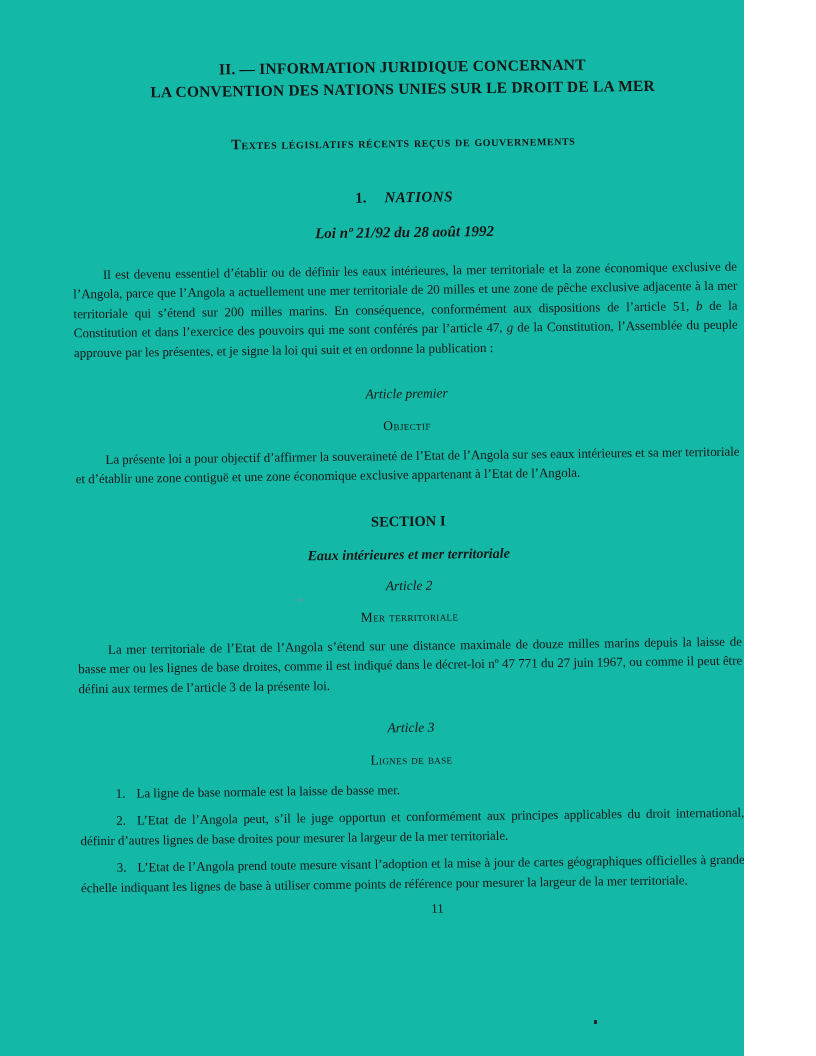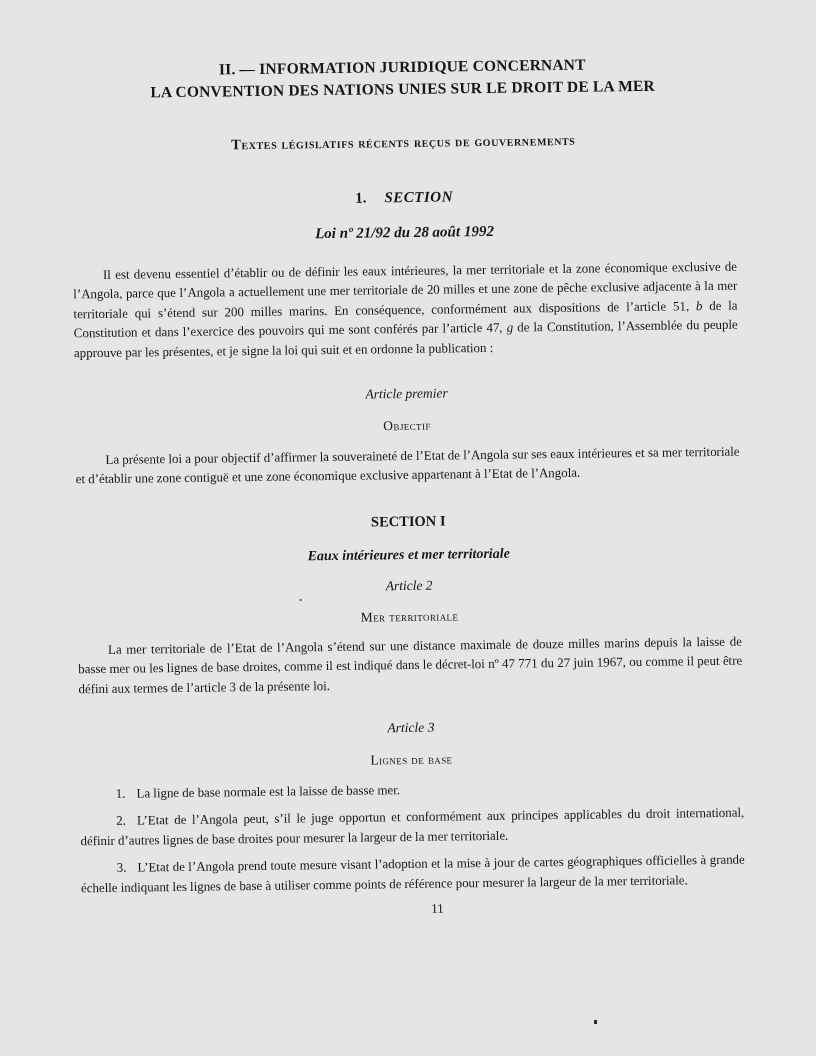--- a/index.html
+++ b/index.html
@@ -2,23 +2,23 @@
 <html><head>
 <meta charset="utf-8">
 <style>
   html, body {
     margin: 0;
     padding: 0;
     background: #ffffff;
   }
   .page {
     position: relative;
-    width: 816px;
+    width: 744px;
     height: 1056px;
-    background: #e5e5e5;
+    background: #14b8a6;
     overflow: hidden;
     font-family: "Liberation Serif", "DejaVu Serif", serif;
     color: #161616;
   }
   .tilt {
     position: absolute;
     left: 0;
     top: 0;
     width: 816px;
     transform: rotate(-0.75deg);
@@ -133,21 +133,21 @@
 
 <div class="page">
   <div class="tilt">
     <div class="content">
 
       <div class="title-line">II. — INFORMATION JURIDIQUE CONCERNANT</div>
       <div class="title-line">LA CONVENTION DES NATIONS UNIES SUR LE DROIT DE LA MER</div>
 
       <div class="subtitle">Textes législatifs récents reçus de gouvernements</div>
 
-      <div class="country-heading"><span class="country-num">1.</span><span class="country-name">SECTION</span></div>
+      <div class="country-heading"><span class="country-num">1.</span><span class="country-name">NATIONS</span></div>
 
       <div class="law-title">Loi nº 21/92 du 28 août 1992</div>
 
       <p class="body-para"><span>Il est devenu essentiel d’établir ou de définir les eaux intérieures, la mer territoriale et la zone économique exclusive de l’Angola, parce que l’Angola a actuellement une mer territoriale de 20 milles et une zone de pêche exclusive adjacente à la mer territoriale qui s’étend sur 200 milles marins. En conséquence, conformément aux dispositions de l’article 51, </span><i>b</i><span> de la Constitution et dans l’exercice des pouvoirs qui me sont conférés par l’article 47, </span><i>g</i><span> de la Constitution, l’Assemblée du peuple approuve par les présentes, et je signe la loi qui suit et en ordonne la publication :</span></p>
 
       <div class="article-heading">Article premier</div>
       <div class="article-subheading">Objectif</div>
       <p class="body-para tight">La présente loi a pour objectif d’affirmer la souveraineté de l’Etat de l’Angola sur ses eaux intérieures et sa mer territoriale et d’établir une zone contiguë et une zone économique exclusive appartenant à l’Etat de l’Angola.</p>
 
       <div class="section-heading">SECTION I</div>

